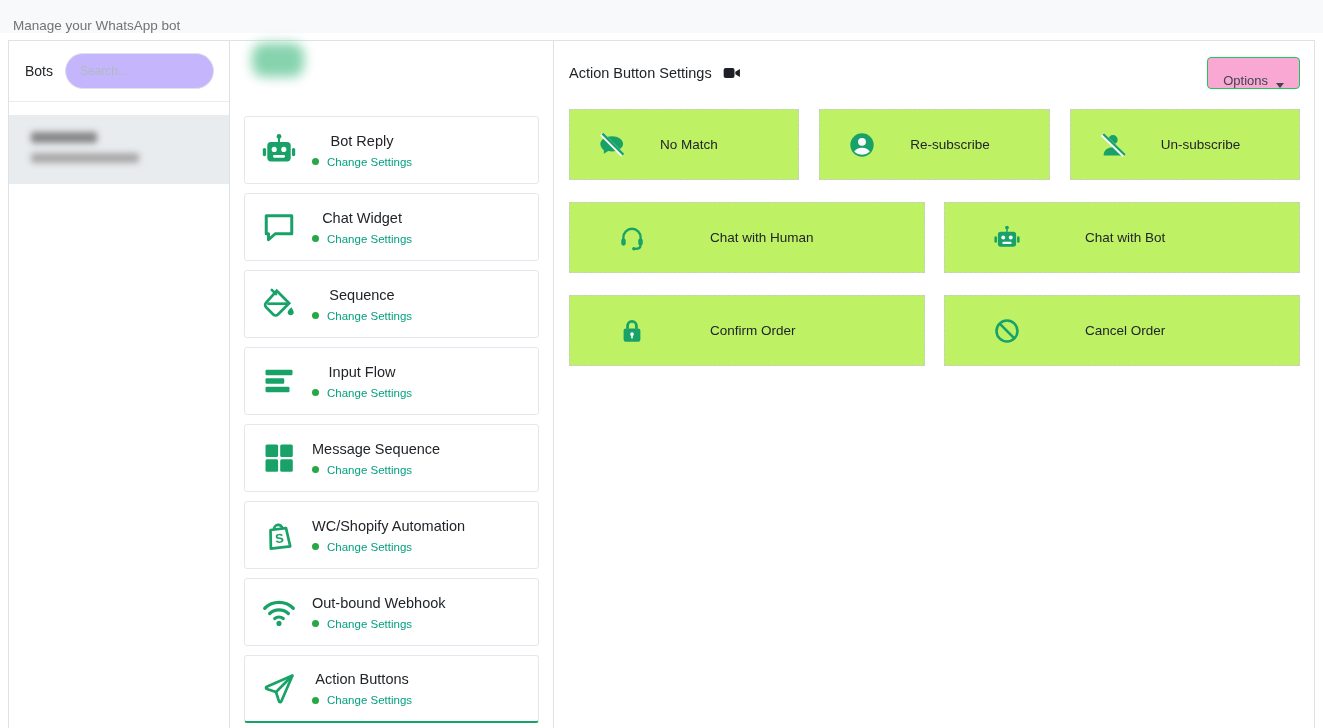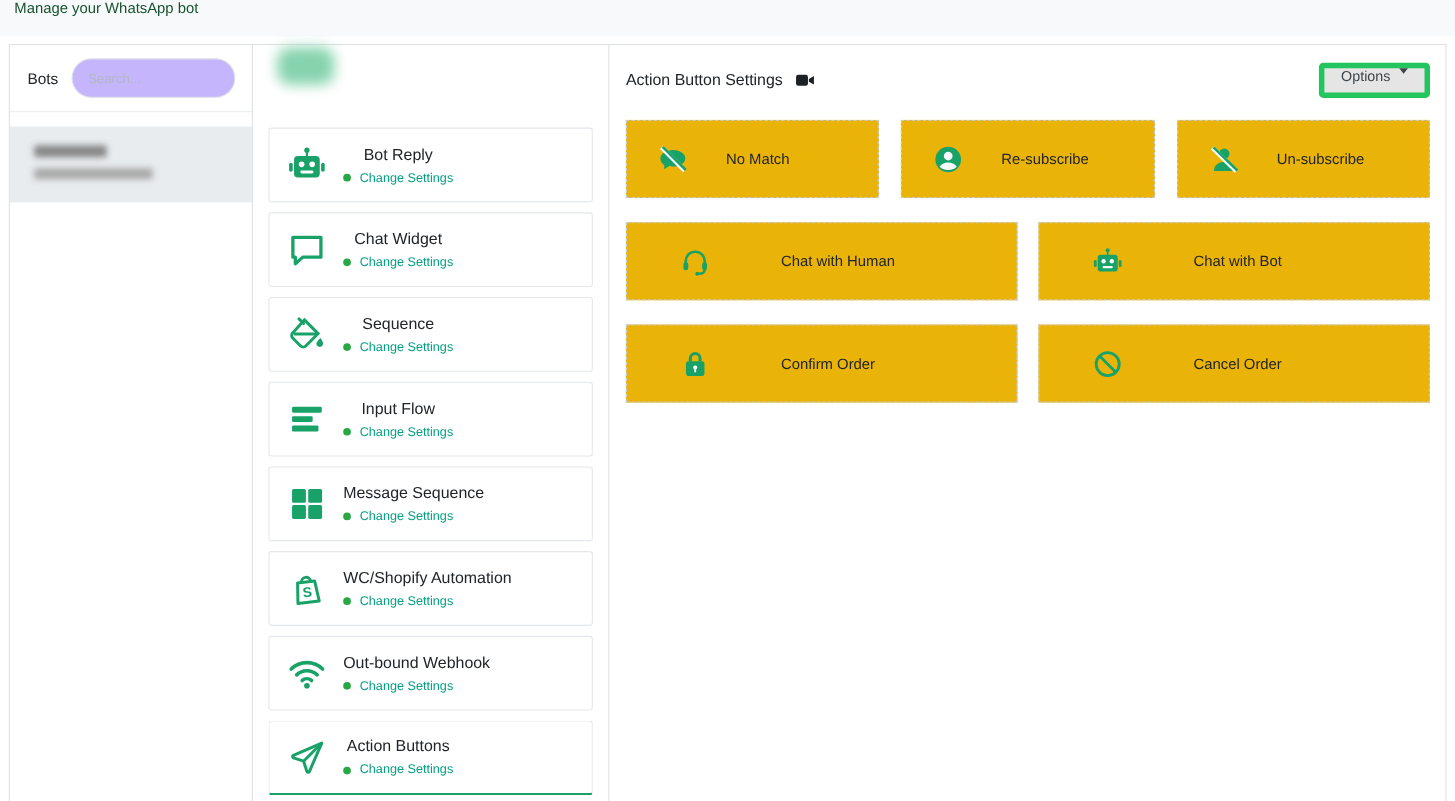--- a/index.html
+++ b/index.html
@@ -8,24 +8,24 @@
     width: 1323px; height: 728px;
     overflow: hidden;
     background: #fff;
     font-family: "Liberation Sans", sans-serif;
     color: #212529;
   }
   
   .topbar {
     height: 33px;
     background: #f8f9fa;
-    display: flex; align-items: flex-start;
+    display: flex; align-items: flex-end;
     padding: 0 13px;
     font-size: 13.5px;
-    color: #14532d;
+    color: #737373;
   }
   
   .app {
     position: absolute;
     left: 8px; right: 8px; top: 40px; bottom: -4px;
     border: 1px solid #dee2e6;
     display: flex;
     background: #fff;
   }
   
@@ -93,37 +93,37 @@
   .tilt { transform: rotate(-7deg); }
   
   .main { flex: 1; min-width: 0; padding: 16px 14px 0 15px; }
   .main-head { display: flex; align-items: center; height: 32px; margin-bottom: 20px; }
   .main-title { font-size: 14.5px; font-weight: 500; color: #212529; }
   .title-cam { width: 20px; height: 20px; color: #1d2125; margin-left: 10px; display: flex; }
   .title-cam svg { width: 20px; height: 20px; }
   .head-spacer { flex: 1; }
   .options-btn {
     height: 32px; padding: 0 15px;
-    border: 5px solid #22c55e; border-radius: 4px;
-    background: #e5e5e5; font-size: 13px; color: #3f454b;
-    display: flex; align-items: flex-start; gap: 8px;
+    border: 1px solid #22c55e; border-radius: 4px;
+    background: #f9a8d4; font-size: 13px; color: #3f454b;
+    display: flex; align-items: flex-end; gap: 8px;
     cursor: pointer; font-family: "Liberation Sans", sans-serif;
   }
   .caret-down {
     width: 0; height: 0;
     border-left: 4px solid transparent;
     border-right: 4px solid transparent;
     border-top: 5px solid #3f454b;
   }
   .row3 { display: grid; grid-template-columns: repeat(3, 1fr); gap: 20px; margin-bottom: 22px; }
   .row2 { display: grid; grid-template-columns: repeat(2, 1fr); gap: 19px; margin-bottom: 22px; }
   .action-card {
     height: 71px;
     border: 1px dashed #c7ccd2;
-    background: #eab308;
+    background: #bef264;
     display: flex; align-items: center;
     cursor: pointer;
   }
   .row3 .action-card { padding-left: 28px; gap: 34px; }
   .row2 .action-card { padding-left: 48px; gap: 64px; }
   .ac-icon {
     width: 28px; height: 28px; flex-shrink: 0;
     display: flex; align-items: center; justify-content: center;
     color: var(--accent-green, #18a268);
   }

